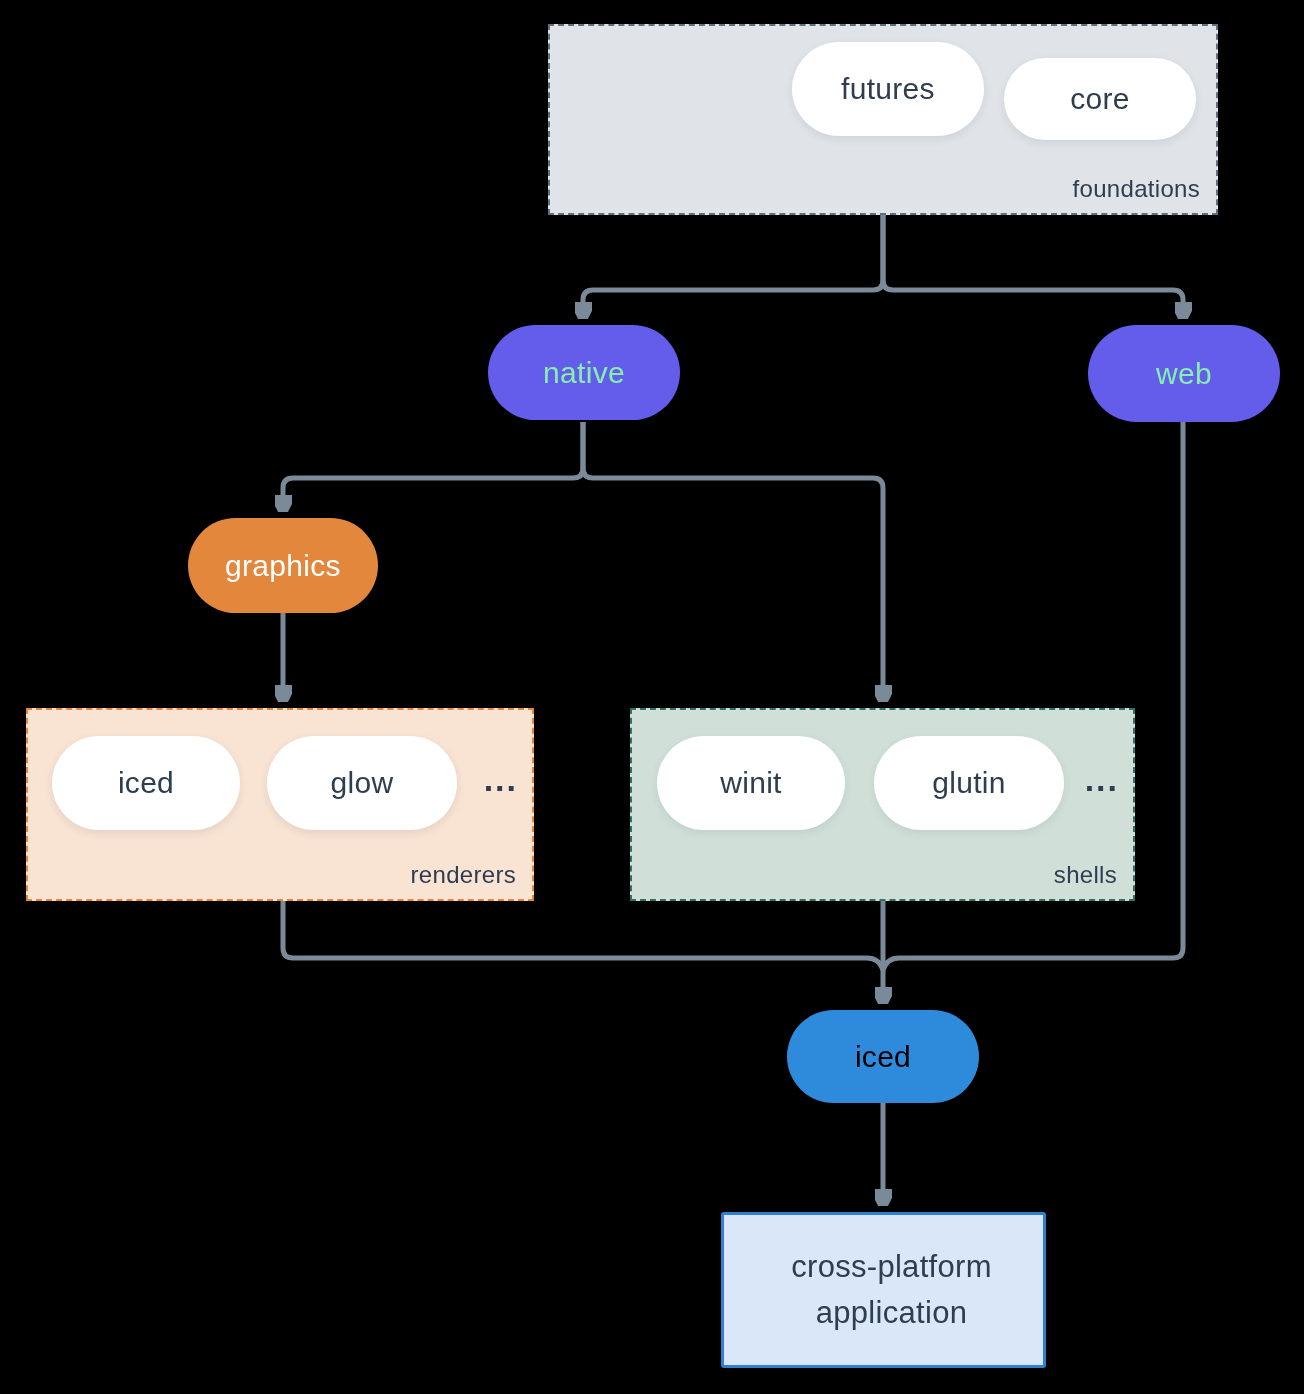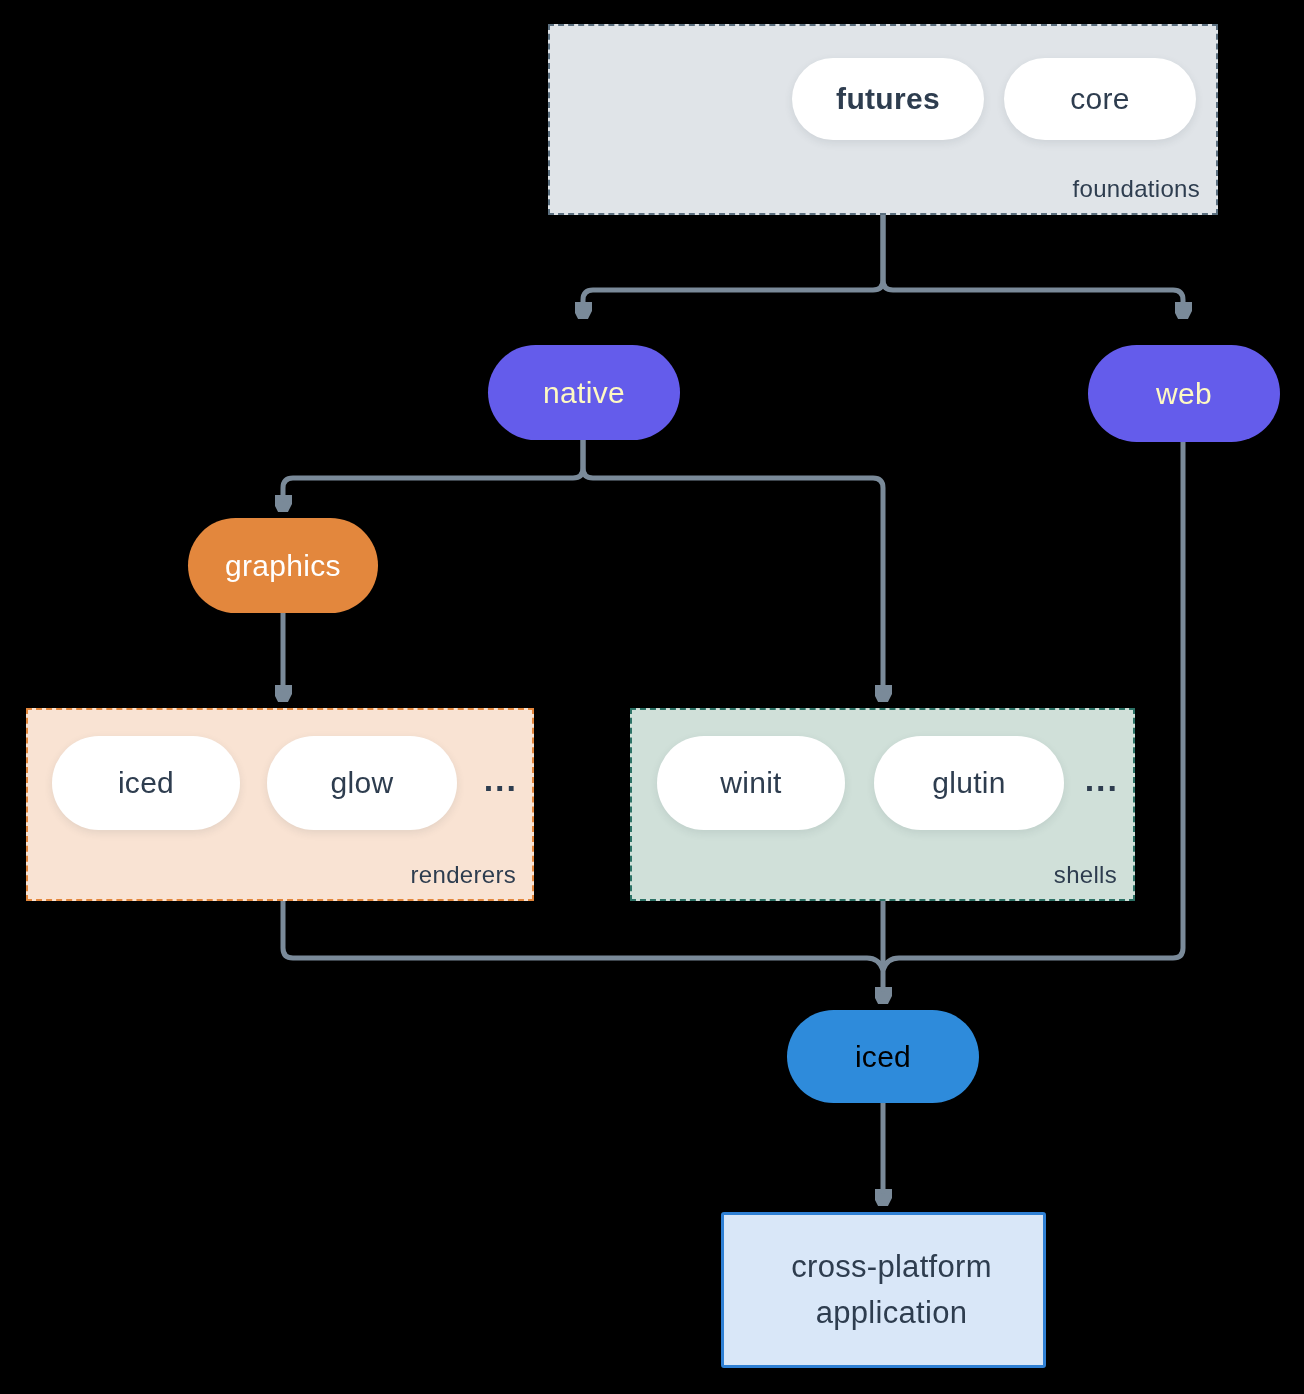--- a/index.html
+++ b/index.html
@@ -16,27 +16,27 @@
   .group-shells{left:630px;top:708px;width:505px;height:193px;background:#d0e0d9;border:2px dashed #2d7266;}
   .group-label{
     position:absolute;right:16px;bottom:10px;font-size:24px;color:#2e3d4f;letter-spacing:.3px;
   }
 
   .pill{
     position:absolute;display:flex;align-items:center;justify-content:center;
     border-radius:999px;font-size:30px;letter-spacing:.3px;
   }
   .pill-white{background:#fff;color:#2e3d4f;box-shadow:0 3px 8px rgba(40,55,70,.10);}
-  .pill-purple{background:#645ceb;color:#fef9c3;margin-top:20px;}
+  .pill-purple{background:#645ceb;color:#86efac;}
   .pill-orange{background:#e3873d;color:#fff;}
   .pill-blue{background:#2e8bdb;color:#000000;}
 
   
   .p-core{left:22px;top:32px;width:192px;height:82px;}
-  .p-futures{left:242px;top:32px;width:192px;height:82px;font-weight:bold;}
+  .p-futures{left:242px;top:16px;width:192px;height:94px;}
   .p-style{left:454px;top:32px;width:192px;height:82px;}
 
   
   .p-wgpu{left:24px;top:26px;width:188px;height:94px;}
   .p-glow{left:239px;top:26px;width:190px;height:94px;}
   .p-winit{left:25px;top:26px;width:188px;height:94px;text-align:center;}
   .p-glutin{left:242px;top:26px;width:190px;height:94px;}
   .ellipsis{
     position:absolute;right:14px;top:50px;font-size:34px;color:#2e3d4f;font-weight:bold;letter-spacing:2px;
   }

